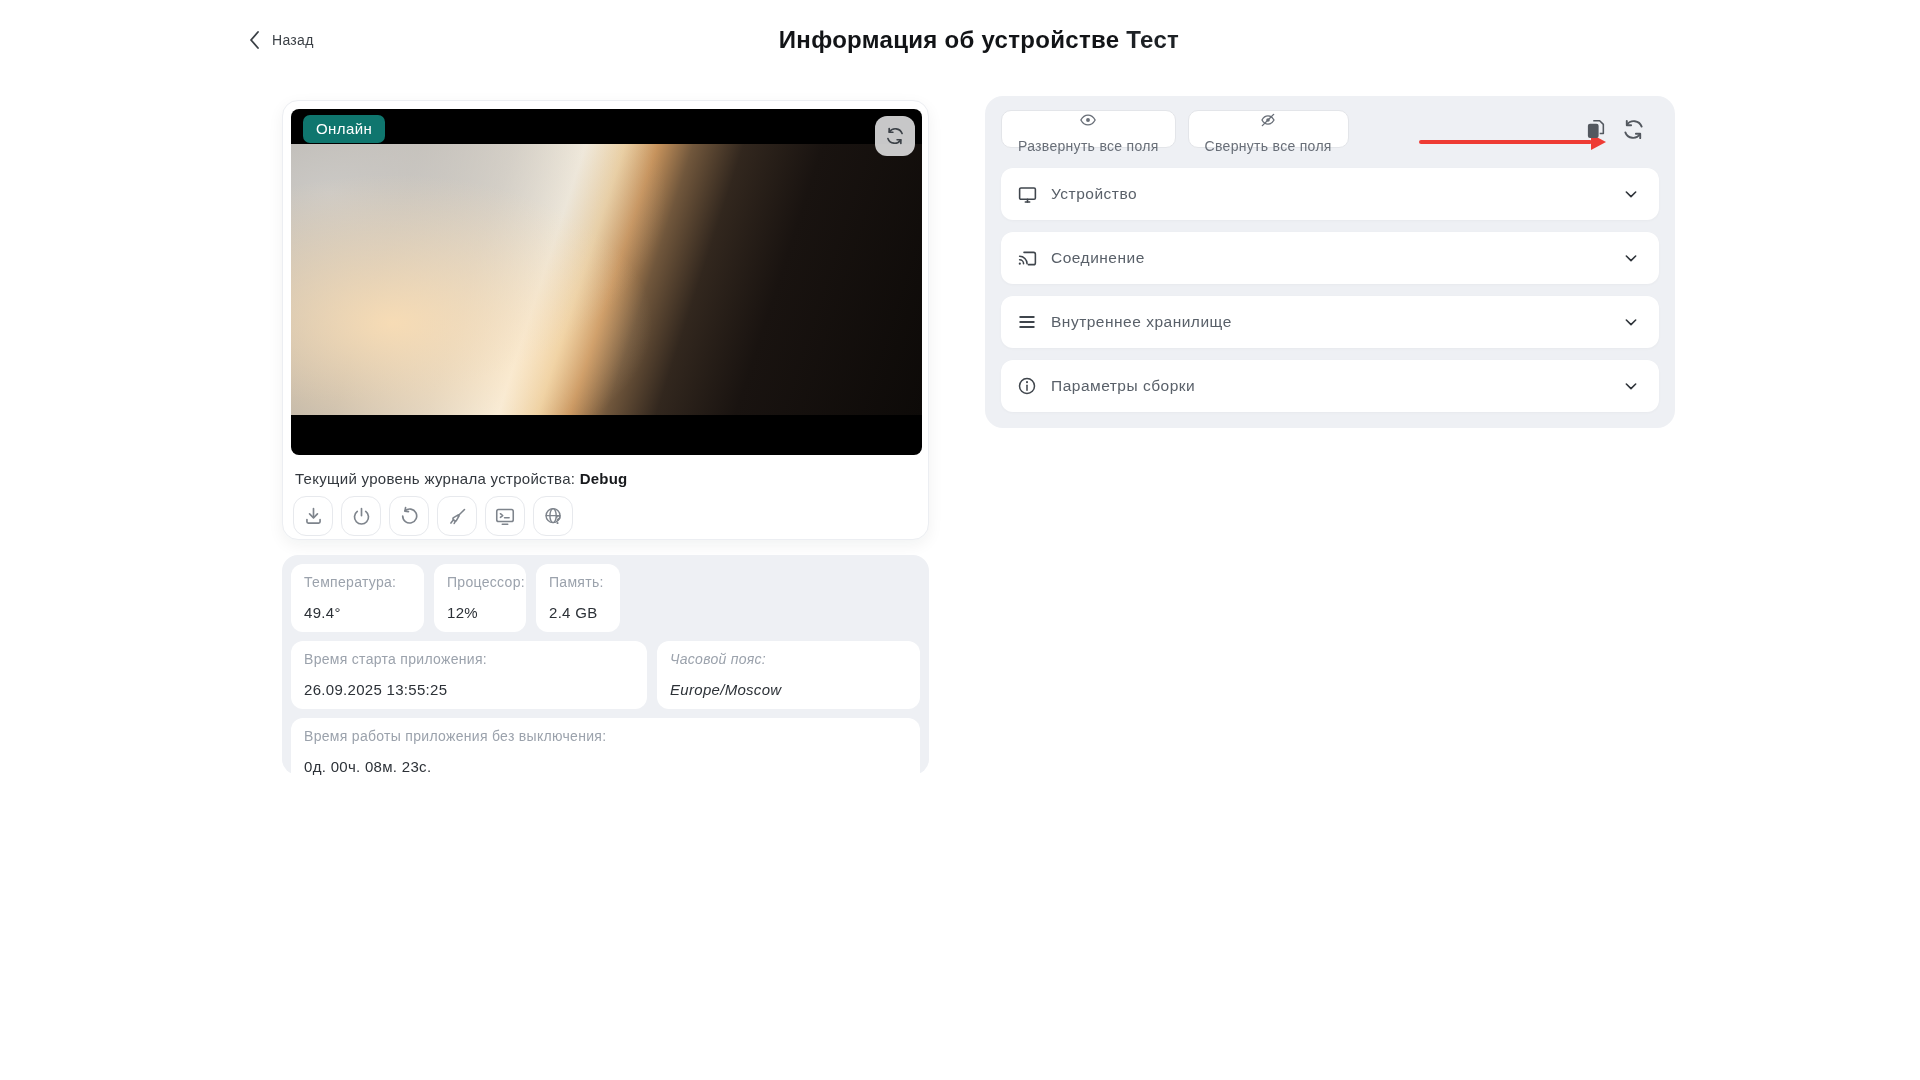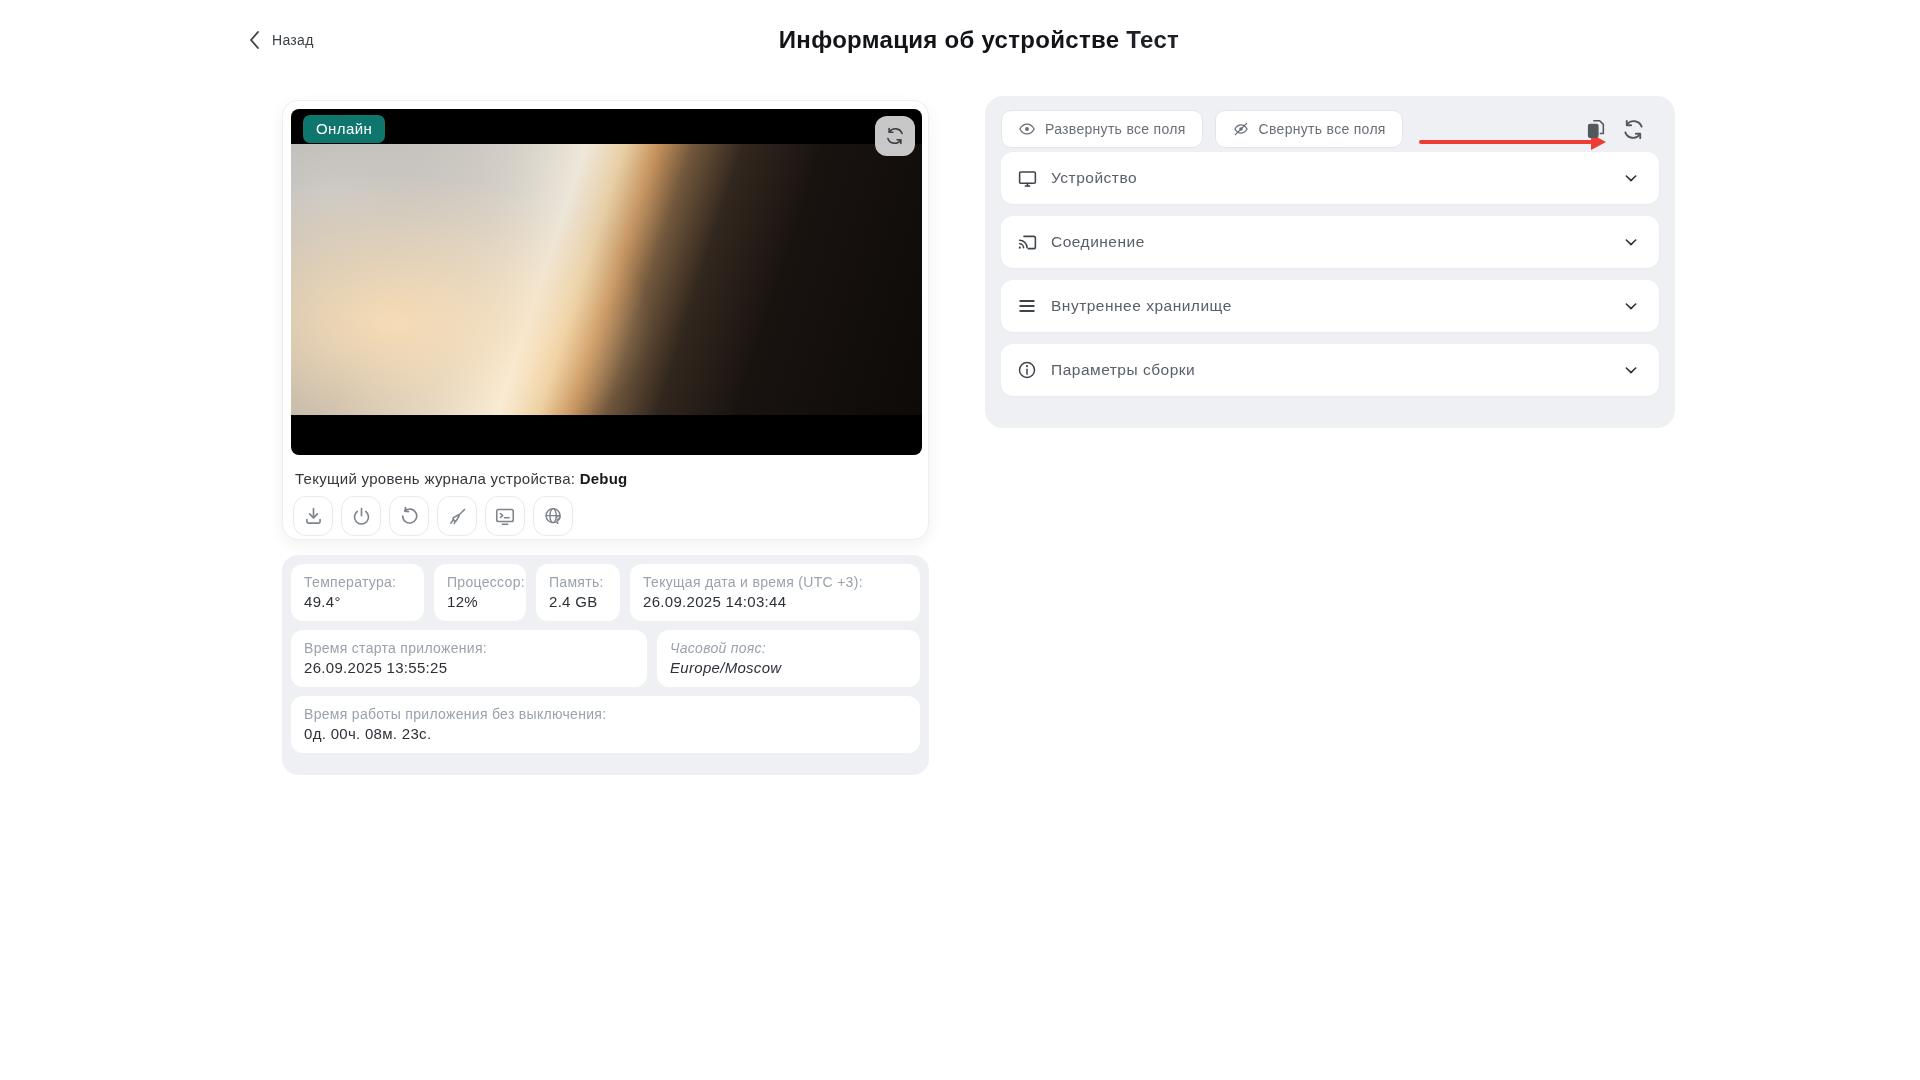--- a/index.html
+++ b/index.html
@@ -58,48 +58,48 @@
 
   
   .stats-panel {
     position:absolute; left:282px; top:555px; width:647px; height:220px;
     background:#eef0f4; border-radius:16px; padding:9px;
     display:flex; flex-direction:column; gap:9px;
   }
   .stats-row { display:flex; gap:10px;border-radius:22px; }
   .stat-tile { background:#fff; border-radius:12px; padding:10px 13px 11px; }
   .stat-label { font-size:14px; color:#9ba2ac; }
-  .stat-value { font-size:15px; color:#2c3137; margin-top:3px; }
+  .stat-value { font-size:15px; color:#2c3137; margin-top:14px; }
   .w-t1{width:133px;} .w-t2{width:92px;} .w-t3{width:84px;} .w-t4{flex:1;}
   .w-r2a{width:356px;} .w-r2b{flex:1;font-style:italic;} .w-full{flex:1;}
 
   
   .info-panel {
     position:absolute; left:985px; top:96px; width:690px; height:332px;
     background:#eef0f4; border-radius:18px; padding:14px 16px;
   }
   .info-header { position:relative; display:flex; align-items:center; height:38px; }
   .pill-btn {
     display:flex; align-items:center; gap:9px; height:38px; padding:0 16px;
     background:#fff; border:1px solid #e3e5e9; border-radius:10px;
     font-family:"Liberation Sans", sans-serif; letter-spacing:.3px;
-    font-size:14px; color:#696f78; cursor:pointer; margin-right:12px;
+    font-size:14px; color:#696f78; cursor:pointer; margin-right:12px;flex-direction:column;
   }
   .icon-btn {
     background:none; border:none; color:#53585f; cursor:pointer;
     width:28px; height:28px; display:flex; align-items:center; justify-content:center;
   }
   .header-icons { position:absolute; right:12px; top:5px; display:flex; gap:9px; }
   .anno-arrow { position:absolute; left:418px; top:24px; width:187px; height:16px; pointer-events:none; }
   .anno-arrow .shaft { position:absolute; left:0; top:6px; width:173px; height:4px; background:#ee3b34; border-radius:2px; }
   .anno-arrow .head {
     position:absolute; right:0; top:0; width:0; height:0;
     border-top:8px solid transparent; border-bottom:8px solid transparent; border-left:15px solid #ee3b34;
   }
-  .accordion-list { margin-top:4px; display:flex; flex-direction:column; gap:12px; }
+  .accordion-list { margin-top:20px; display:flex; flex-direction:column; gap:12px; }
   .accordion-row {
     height:52px; background:#fff; border-radius:12px; display:flex; align-items:center;
     padding:0 20px 0 15px; cursor:pointer; box-shadow:0 1px 3px rgba(25,30,40,.03);
   }
   .accordion-row .sec-icon { color:#3f454c; display:flex; width:22px; justify-content:center; }
   .accordion-row .sec-label { margin-left:13px; font-size:15.5px; color:#596069; letter-spacing:.5px; }
   .accordion-row .chev { margin-left:auto; color:#2f343a; display:flex; }
 
   svg { display:block; }
 </style>
@@ -209,24 +209,20 @@
         <div class="stat-label">Температура:</div>
         <div class="stat-value">49.4°</div>
       </div>
       <div class="stat-tile w-t2">
         <div class="stat-label">Процессор:</div>
         <div class="stat-value">12%</div>
       </div>
       <div class="stat-tile w-t3">
         <div class="stat-label">Память:</div>
         <div class="stat-value">2.4 GB</div>
-      </div>
-      <div class="stat-tile w-t4">
-        <div class="stat-label">Текущая дата и время (UTC +3):</div>
-        <div class="stat-value">26.09.2025 14:03:44</div>
       </div>
     </div>
     <div class="stats-row">
       <div class="stat-tile w-r2a">
         <div class="stat-label">Время старта приложения:</div>
         <div class="stat-value">26.09.2025 13:55:25</div>
       </div>
       <div class="stat-tile w-r2b">
         <div class="stat-label">Часовой пояс:</div>
         <div class="stat-value">Europe/Moscow</div>

